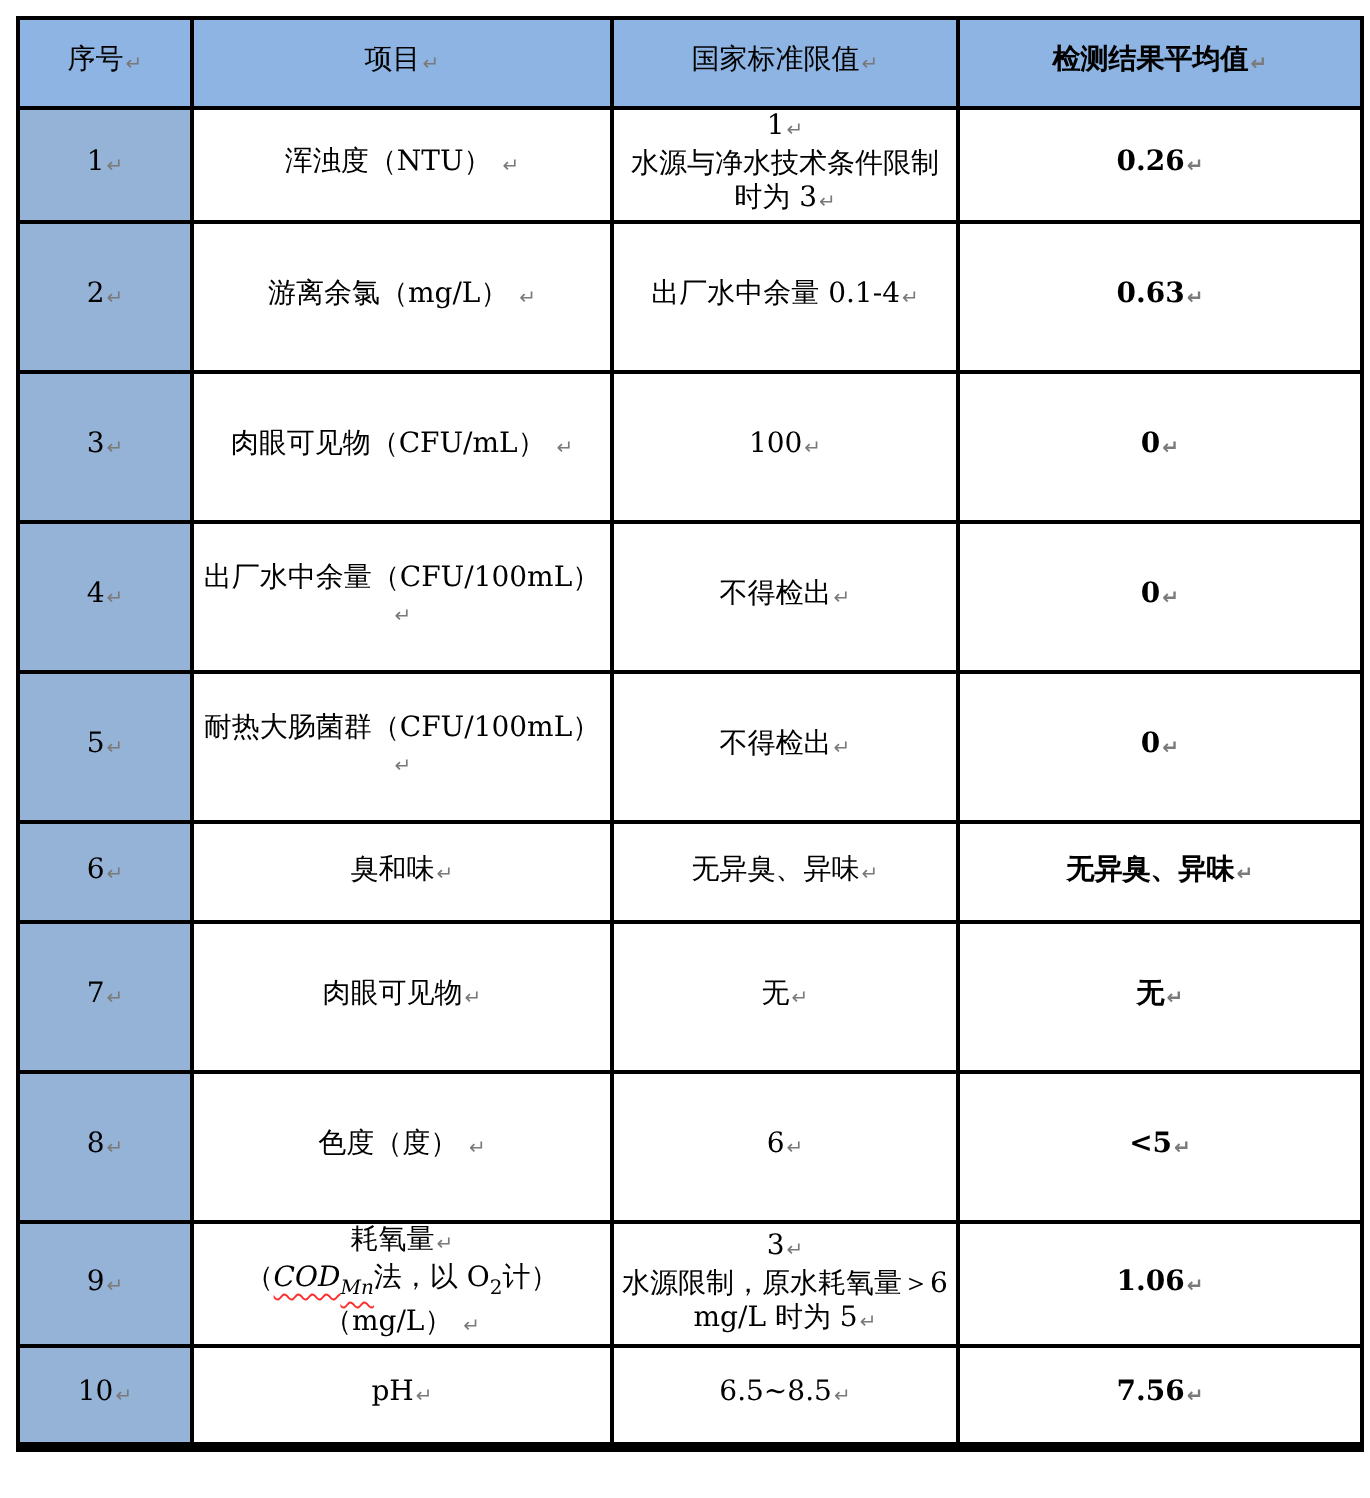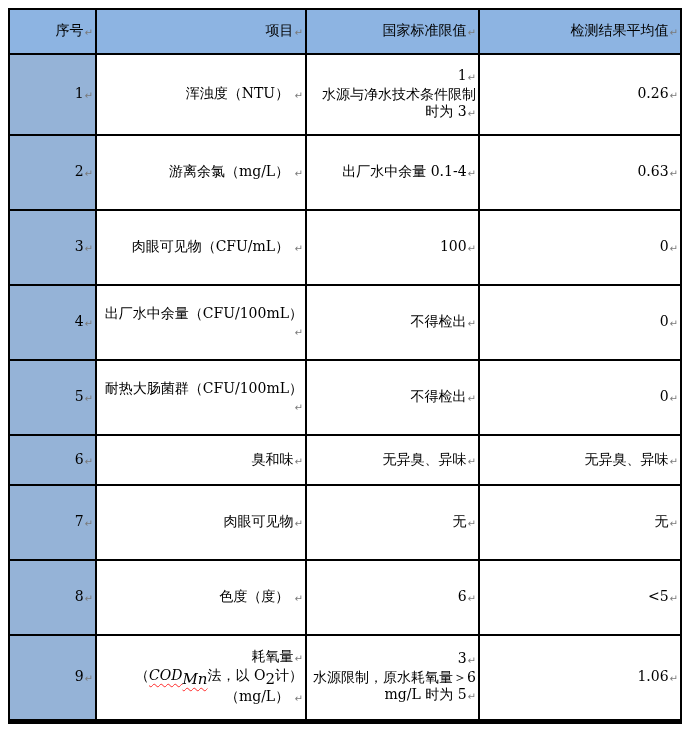--- a/index.html
+++ b/index.html
@@ -22,43 +22,43 @@
   }
   .page{position:absolute;left:0;top:0;width:685px;height:749px;}
   table.wq{
     position:absolute;left:8px;top:8px;
     width:672px;
     border-collapse:collapse;
     table-layout:fixed;
   }
   th,td{
     border:2px solid var(--border);
-    text-align:right;
+    text-align:center;
     vertical-align:middle;
     font-size:14px;
     line-height:17px;
     font-weight:normal;
-    padding:12px 2px;
+    padding:0 2px;
     overflow:hidden;
   }
   thead tr{height:45px;}
   thead th{background:var(--header-bg);}
   td.idx{background:var(--index-bg);}
   tbody tr:last-child td{border-bottom-width:5px;}
-  th:last-child,td:last-child{position:relative;}
+  th:last-child,td:last-child{position:relative;font-weight:bold;}
   .line{display:block;}
   .pmark{
     color:var(--mark);
     font-size:10px;
     font-family:"DejaVu Sans","Liberation Sans",sans-serif;
     margin-left:1px;
     vertical-align:-1px;
   }
   .sub{
-    font-size:15px;
+    font-size:10px;
     vertical-align:-4px;
   }
   .spell{
     text-decoration-line:underline;
     text-decoration-style:wavy;
     text-decoration-color:var(--spell);
     text-decoration-thickness:1px;
     text-underline-offset:3px;
     font-style:italic;
   }
@@ -207,15 +207,29 @@
           </td>
           <td>
             <div class="line"><span>3</span><span class="pmark">↵</span></div>
             <div class="line"><span>水源限制，原水耗氧量＞6</span></div>
             <div class="line"><span>mg/L 时为 5</span><span class="pmark">↵</span></div>
           </td>
           <td>
             <div class="line"><span>1.06</span><span class="pmark">↵</span></div>
           </td>
         </tr>
+        <tr style="height: 50px;">
+          <td class="idx">
+            <div class="line"><span>10</span><span class="pmark">↵</span></div>
+          </td>
+          <td>
+            <div class="line"><span>pH</span><span class="pmark">↵</span></div>
+          </td>
+          <td>
+            <div class="line"><span>6.5~8.5</span><span class="pmark">↵</span></div>
+          </td>
+          <td>
+            <div class="line"><span>7.56</span><span class="pmark">↵</span></div>
+          </td>
+        </tr>
       </tbody>
   </table>
 </div>
 
 </body></html>

